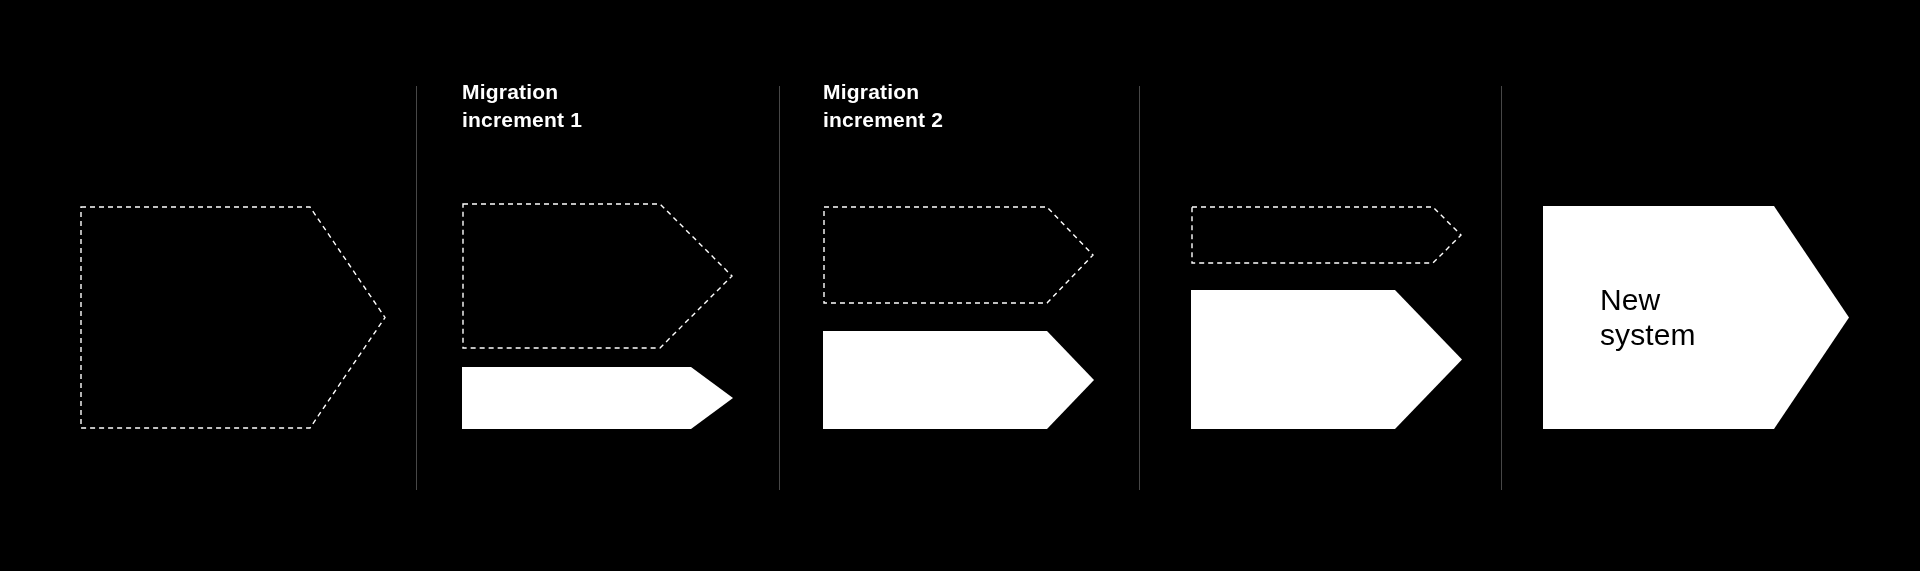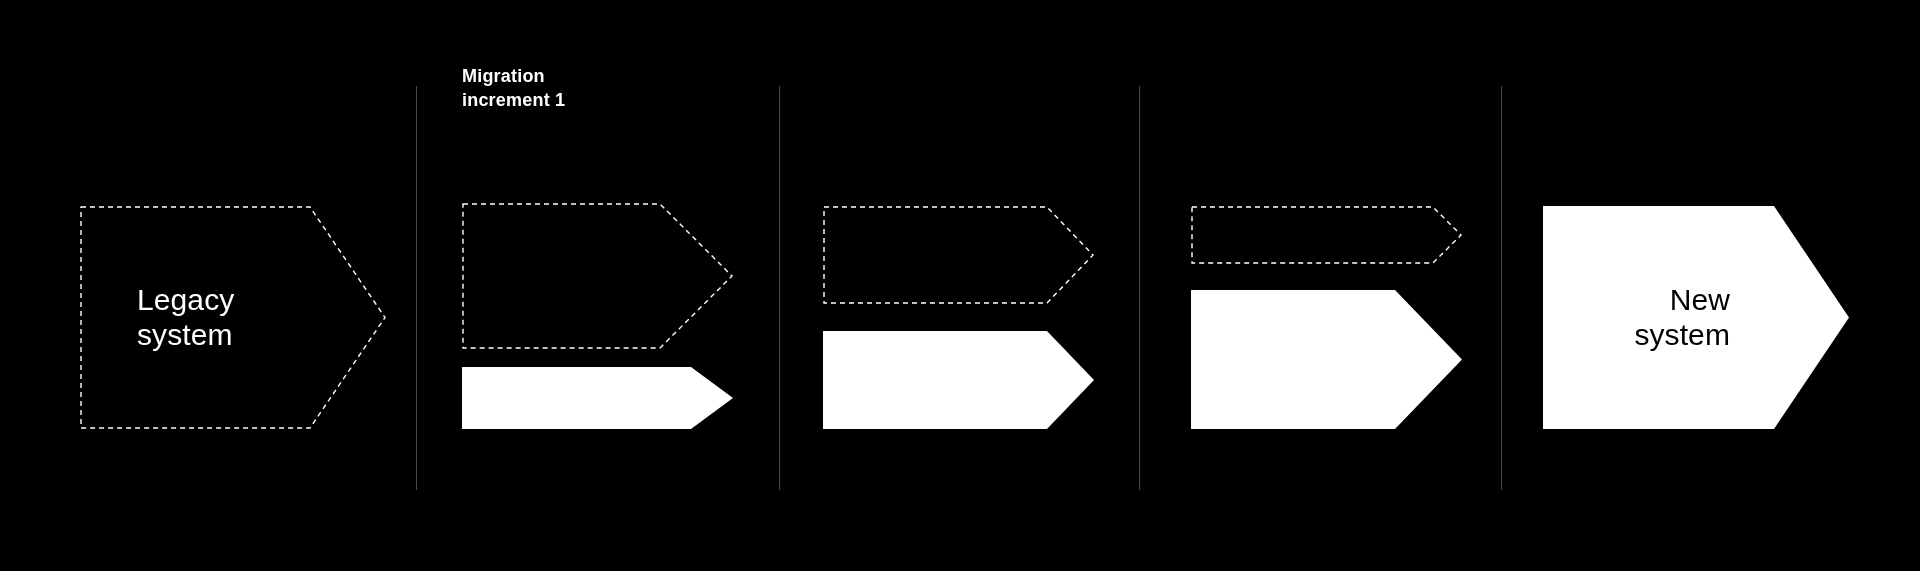--- a/index.html
+++ b/index.html
@@ -14,62 +14,62 @@
   }
   .divider {
     position: absolute;
     top: 86px;
     width: 1px;
     height: 404px;
     background: #474747;
   }
   .stage-title {
     position: absolute;
-    top: 65px;
+    top: 78px;
     width: 165px;
     color: #fff;
-    font-size: 18px;
+    font-size: 21px;
     font-weight: 600;
     line-height: 1.33;
     letter-spacing: 0.2px;
   }
   .shape { position: absolute; display: block; }
   .shape-text {
     position: absolute;
     font-size: 30px;
     font-weight: 400;
     line-height: 1.17;
     letter-spacing: 0.1px;
   }
   .shape-text.on-dark { color: #ffffff; }
-  .shape-text.on-light { color: #000000; text-align: right; }
+  .shape-text.on-light { color: #000000; }
 </style>
 </head>
 <body>
 
 <div class="canvas">
 
   <div class="divider" style="left:416px"></div>
   <div class="divider" style="left:779px"></div>
   <div class="divider" style="left:1139px"></div>
   <div class="divider" style="left:1501px"></div>
 
   <svg class="shape" style="left:80px; top:206px" width="306" height="223" viewBox="0 0 306 223">
     <polygon points="1,1 230,1 305,111.5 230,222 1,222" fill="none" stroke="#ffffff" stroke-width="1.4" stroke-dasharray="5 4"></polygon>
   </svg>
-  <div class="shape-text on-dark" style="left:137px; top:282px; width:150px">Legacy system</div>
 
   <div class="stage-title" style="left:462px">Migration increment 1</div>
   <svg class="shape" style="left:462px; top:203px" width="271" height="146" viewBox="0 0 271 146">
     <polygon points="1,1 198,1 270,73 198,145 1,145" fill="none" stroke="#ffffff" stroke-width="1.4" stroke-dasharray="5 4"></polygon>
   </svg>
   <svg class="shape" style="left:462px; top:367px" width="271" height="62" viewBox="0 0 271 62">
     <polygon points="0,0 229,0 271,31 229,62 0,62" fill="#ffffff"></polygon>
   </svg>
 
+  <div class="stage-title" style="left:823px">Migration increment 2</div>
   <svg class="shape" style="left:823px; top:206px" width="271" height="98" viewBox="0 0 271 98">
     <polygon points="1,1 224,1 270,49 224,97 1,97" fill="none" stroke="#ffffff" stroke-width="1.4" stroke-dasharray="5 4"></polygon>
   </svg>
   <svg class="shape" style="left:823px; top:331px" width="271" height="98" viewBox="0 0 271 98">
     <polygon points="0,0 224,0 271,49 224,98 0,98" fill="#ffffff"></polygon>
   </svg>
 
   <svg class="shape" style="left:1191px; top:206px" width="271" height="58" viewBox="0 0 271 58">
     <polygon points="1,1 242,1 270,29 242,57 1,57" fill="none" stroke="#ffffff" stroke-width="1.4" stroke-dasharray="5 4"></polygon>
   </svg>

